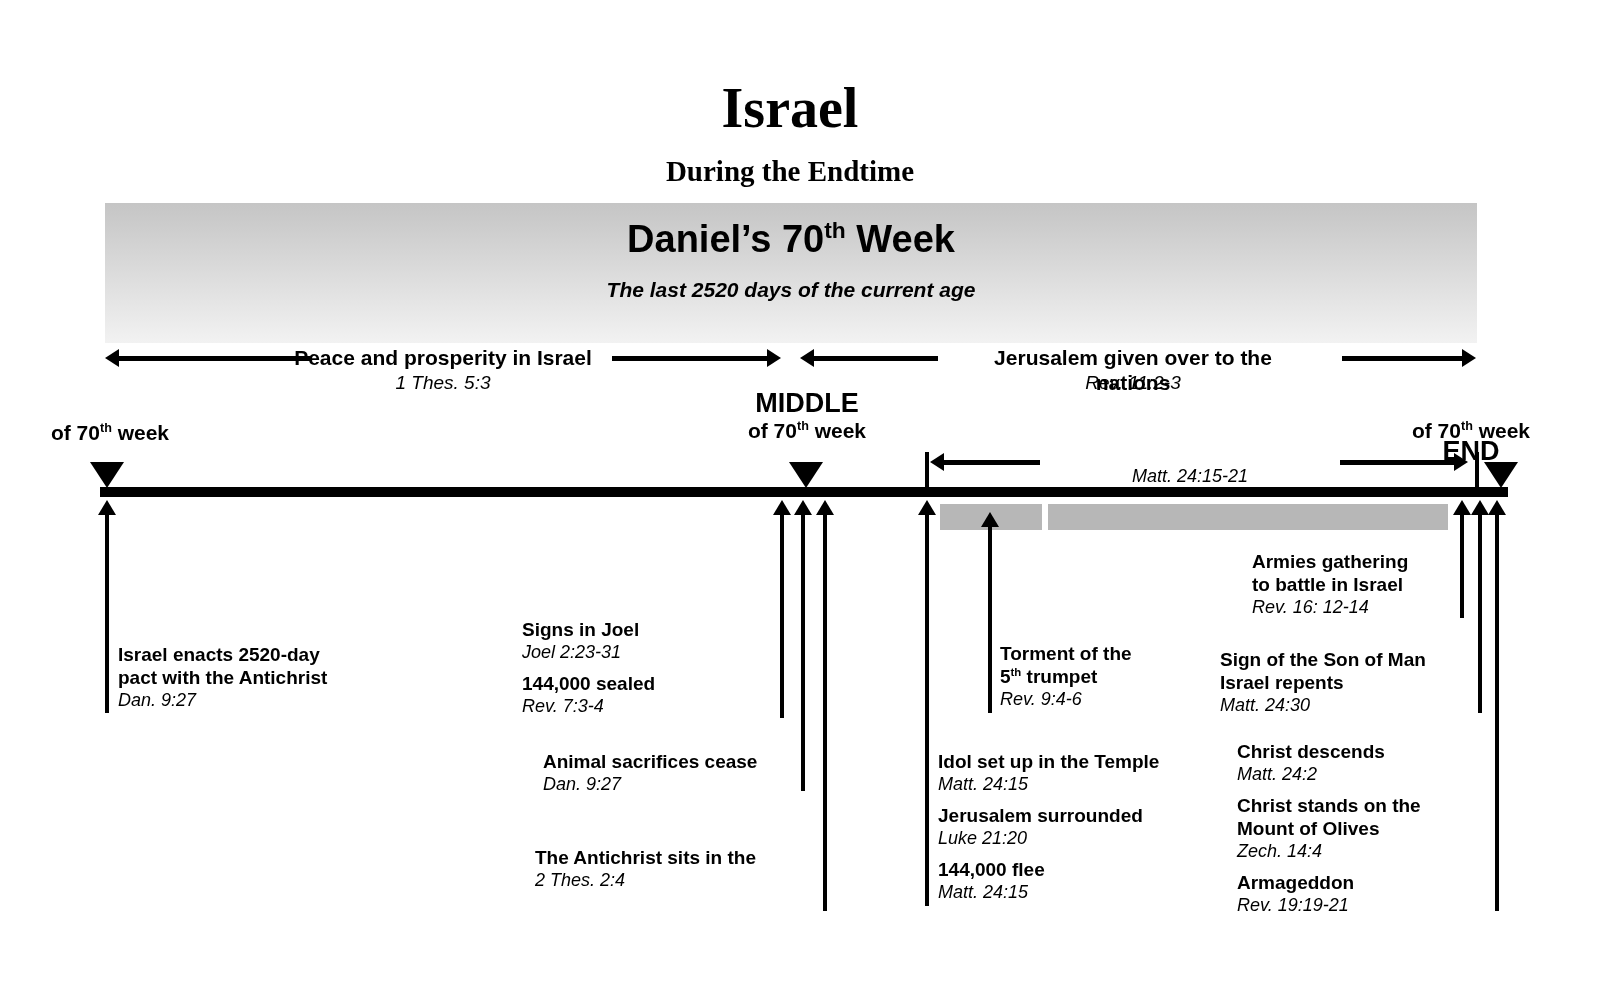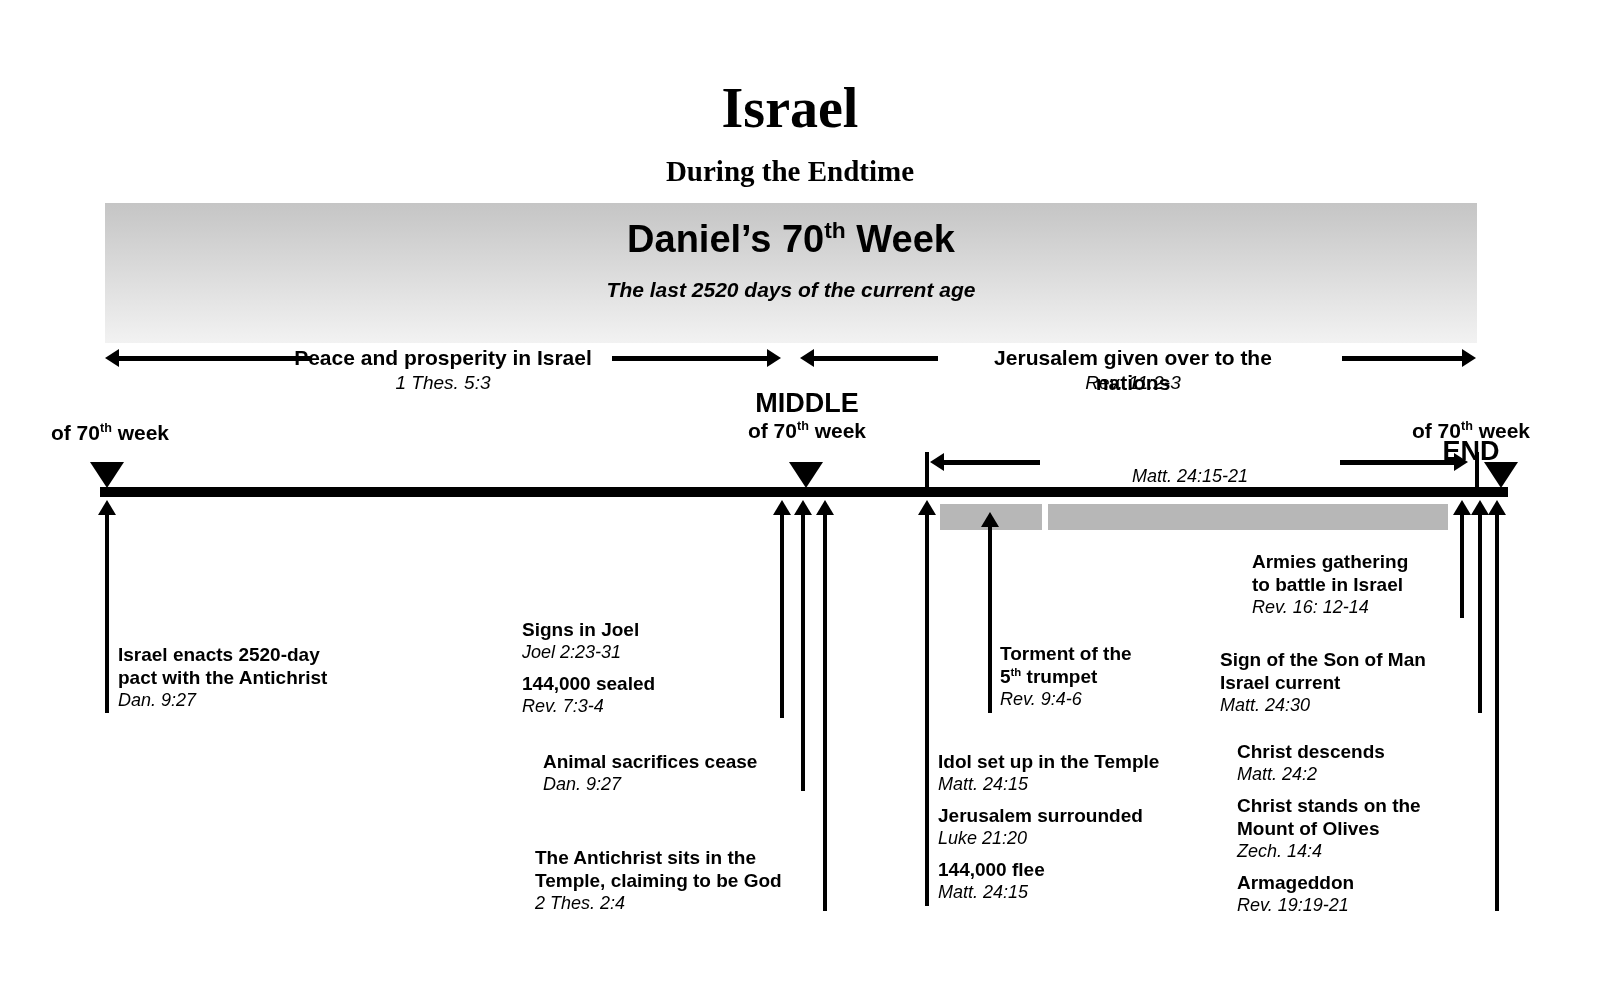--- a/index.html
+++ b/index.html
@@ -118,21 +118,20 @@
     <div class="r">Rev. 7:3-4</div>
   </div>
 
   <div class="abs tr" style="left:543px; top:750px; width:250px;">
     <div class="b">Animal sacrifices cease</div>
     <div class="r">Dan. 9:27</div>
   </div>
 
   <div class="abs tr" style="left:535px; top:846px; width:280px;">
     <div class="b">The Antichrist sits in the</div>
-    <div class="b">Temple, claiming to be God</div>
     <div class="r">2 Thes. 2:4</div>
   </div>
 
   <div class="abs" style="left:938px; top:750px; width:260px;">
     <div class="b">Idol set up in the Temple</div>
     <div class="r">Matt. 24:15</div>
     <div class="gap"></div>
     <div class="b">Jerusalem surrounded</div>
     <div class="r">Luke 21:20</div>
     <div class="gap"></div>
@@ -147,21 +146,21 @@
   </div>
 
   <div class="abs tr" style="left:1252px; top:550px; width:200px;">
     <div class="b">Armies gathering</div>
     <div class="b">to battle in Israel</div>
     <div class="r">Rev. 16: 12-14</div>
   </div>
 
   <div class="abs tr" style="left:1220px; top:648px; width:250px;">
     <div class="b">Sign of the Son of Man</div>
-    <div class="b">Israel current</div>
+    <div class="b">Israel repents</div>
     <div class="r">Matt. 24:30</div>
   </div>
 
   <div class="abs tr" style="left:1237px; top:740px; width:250px;">
     <div class="b">Christ descends</div>
     <div class="r">Matt. 24:2</div>
     <div class="gap"></div>
     <div class="b">Christ stands on the</div>
     <div class="b">Mount of Olives</div>
     <div class="r">Zech. 14:4</div>

